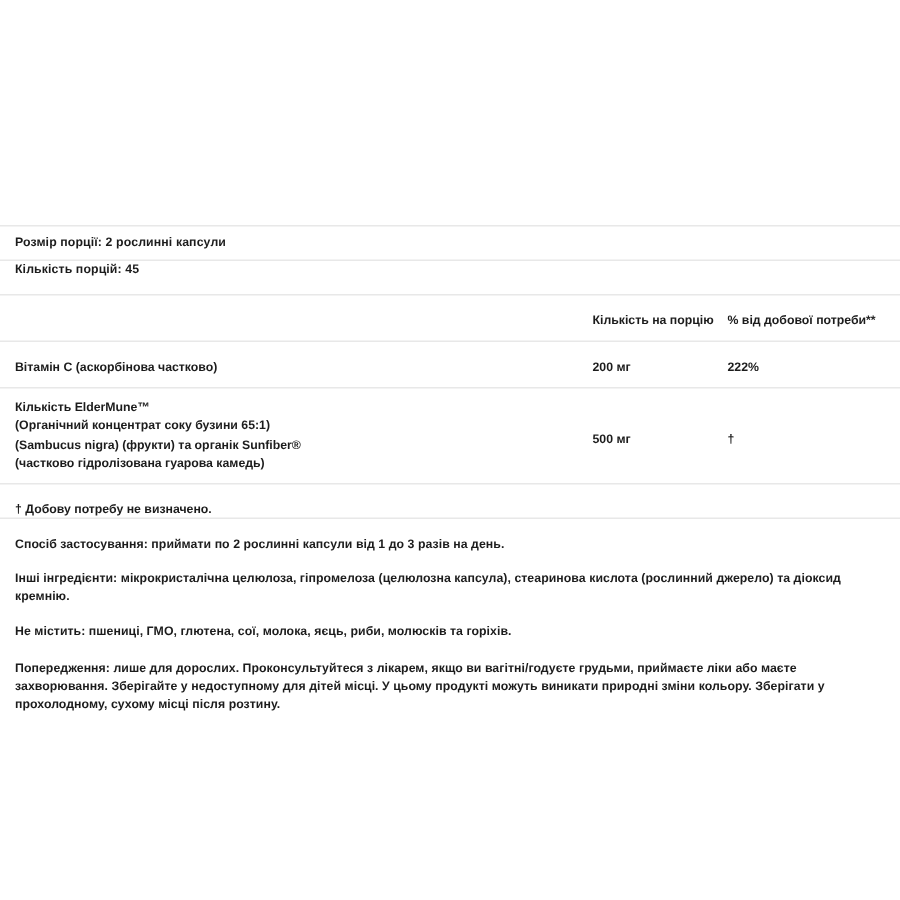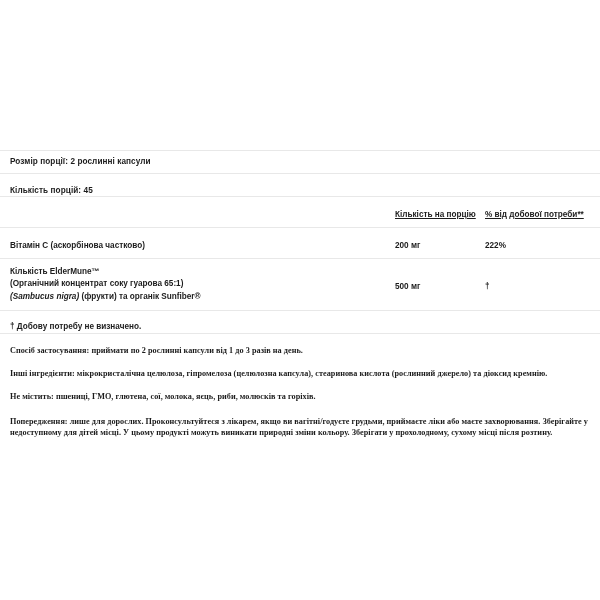--- a/index.html
+++ b/index.html
@@ -45,21 +45,21 @@
     padding: 0 10px;
   }
 
   .row-serving {
     height: 22px;
     align-items: center;
   }
 
   .row-servings-count {
     height: 22px;
-    align-items: flex-end;
+    align-items: flex-start;
   }
 
   .row-head {
     padding-top: 6px;
     padding-bottom: 6px;
   }
 
   .row-item {
     padding-top: 6px;
     padding-bottom: 6px;
@@ -94,37 +94,35 @@
     font-size: 8.2px;
     font-weight: bold;
     line-height: 1.35;
     letter-spacing: 0.01em;
   }
 
   .hdr {
     font-size: 8.2px;
     font-weight: bold;
     line-height: 1.45;
-    text-decoration: underline;
   }
 
   .cell {
     font-size: 8.2px;
     font-weight: bold;
     line-height: 1.45;
   }
 
   .multiline {
     font-size: 8.2px;
     font-weight: bold;
     line-height: 1.5;
   }
 
   .ital {
-    font-style: italic;
     text-align: center;
   }
 
   .footnote-text {
     font-size: 8.2px;
     font-weight: bold;
     line-height: 1.4;
   }
 
   .body-sections {
@@ -132,21 +130,20 @@
     box-sizing: border-box;
   }
 
   .para {
     font-size: 8.2px;
     font-weight: bold;
     line-height: 1.45;
     margin: 0;
     padding-top: 11px;
     letter-spacing: 0.005em;
-    font-family: Liberation Serif, serif;
   }
 
   .para-warning {
     padding-top: 13px;
   }
 </style>
 </head>
 <body>
 
 <div class="page">
@@ -194,22 +191,23 @@
         <span class="cell">222%</span>
       </div>
     </div>
 
     <div class="rule"></div>
 
     <div class="row row-item-multiline">
       <div class="col-name">
         <div class="multiline">
           <div>Кількість ElderMune™</div>
-          <div>(Органічний концентрат соку гуарова 65:1)</div>
+          <div>(Органічний концентрат соку бузини 65:1)</div>
           <div><span class="ital">(Sambucus nigra)</span><span> (фрукти) та органік Sunfiber®</span></div>
+          <div>(частково гідролізована гуарова камедь)</div>
         </div>
       </div>
       <div class="col-amount">
         <span class="cell">500 мг</span>
       </div>
       <div class="col-dv">
         <span class="cell">†</span>
       </div>
     </div>
 

